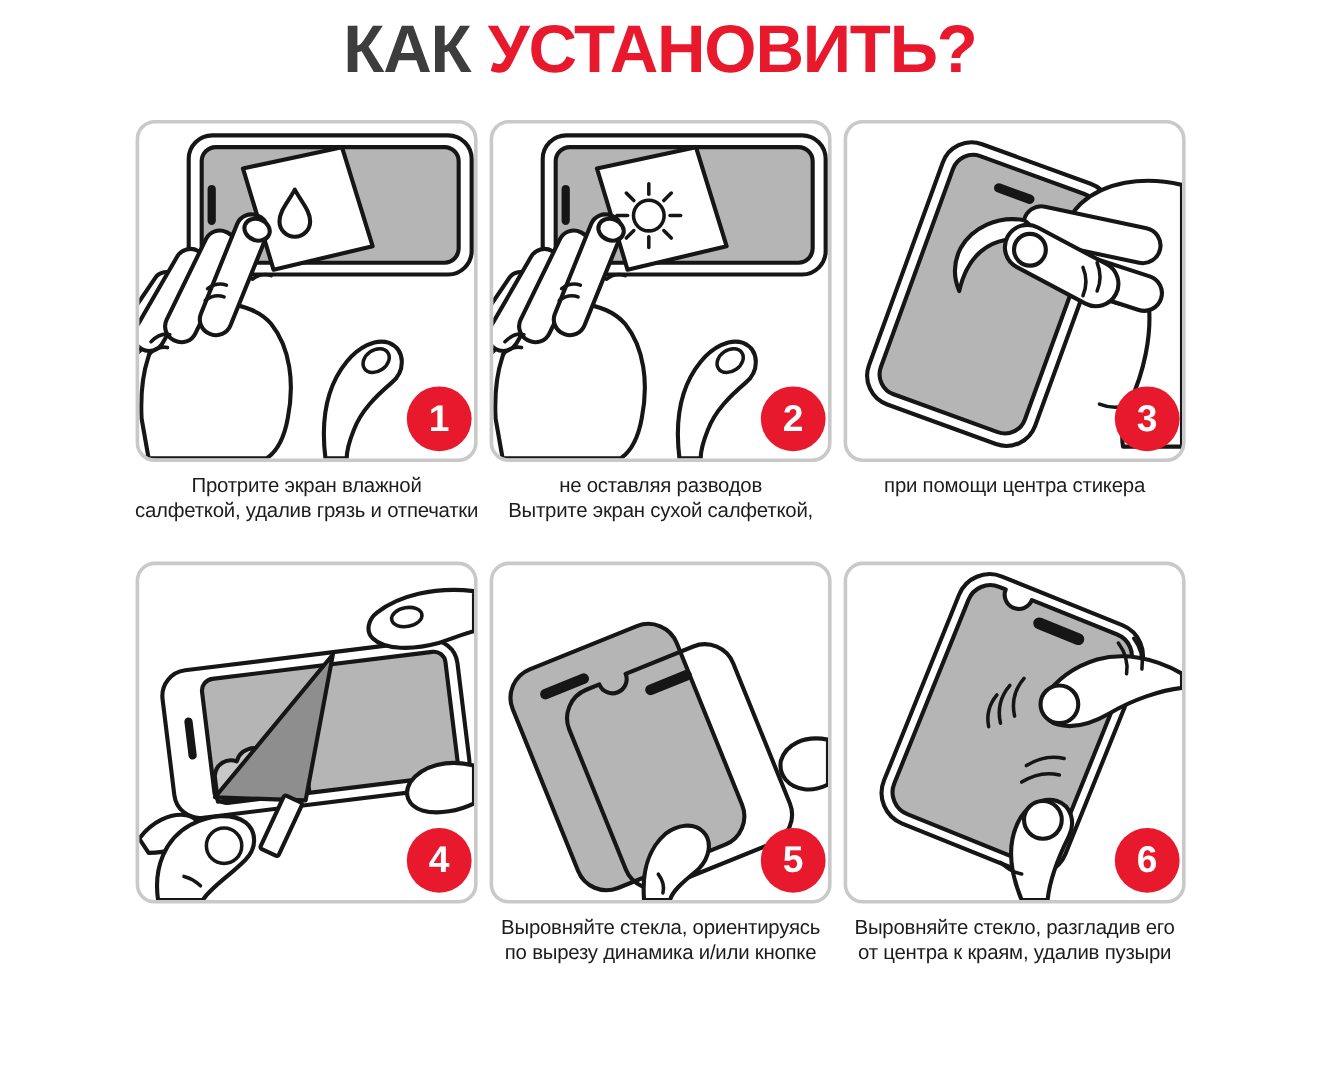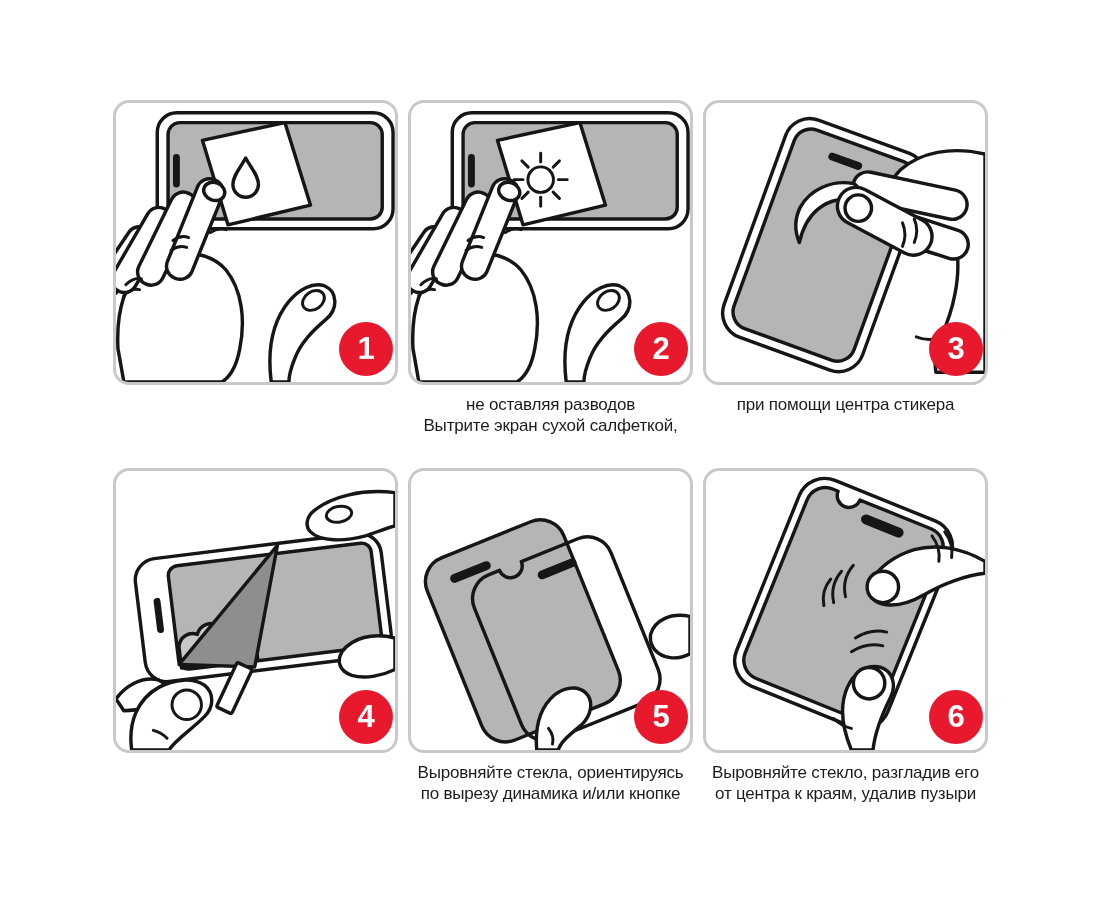--- a/index.html
+++ b/index.html
@@ -24,20 +24,24 @@
   .ln{stroke:#161616;stroke-width:3.5;stroke-linecap:round;stroke-linejoin:round;}
   .tn{stroke:#161616;stroke-width:3;stroke-linecap:round;stroke-linejoin:round;fill:none;}
   .fw{fill:#ffffff;} .fg{fill:#b5b5b5;} .fn{fill:none;} .fd{fill:#161616;stroke:none;}
   .fdk{fill:#8e8e8e;} .fcl{fill:#c8c8c8;}
 </style>
 </head>
 <body>
 
 <div class="board">
 
+  <div class="title">
+    <span class="t-dark">КАК</span>
+    <span class="t-red">УСТАНОВИТЬ?</span>
+  </div>
 
   <div class="cell c1 r1">
     <div class="panel">
       <svg viewBox="0 0 284 284">
         <g>
           <rect class="ln fw" x="42" y="10" width="240" height="118" rx="20"></rect>
           <rect class="ln fg" x="53" y="20" width="218" height="98" rx="12"></rect>
           <rect class="fd" x="58" y="52" width="7" height="34" rx="3.5"></rect>
         </g>
         <polygon class="ln fw" points="88,38 172,20 198,104 114,124"></polygon>
@@ -53,20 +57,24 @@
             <path class="tn" d="M56,150 q8,-6 16,-3"></path>
           <path class="tn" d="M96,132 q8,-6 16,-3"></path>
           <path class="tn" d="M10,185 q8,-8 16,-6"></path>
             <path class="tn" d="M8,196 q8,-8 16,-6"></path>
           <path class="ln fw" d="M158,284 C154,252 158,224 176,202 C186,190 200,182 212,186 C226,192 226,210 214,220 C200,232 188,244 182,260 C178,270 176,278 176,284 Z"></path>
           <ellipse class="tn" cx="201" cy="201" rx="12" ry="9" transform="rotate(-35 201 201)"></ellipse>
         </g>
       </svg>
       <div class="badge">1</div>
     </div>
+    <div class="caption">
+      <div>Протрите экран влажной</div>
+      <div>салфеткой, удалив грязь и отпечатки</div>
+    </div>
   </div>
 
   <div class="cell c2 r1">
     <div class="panel">
       <svg viewBox="0 0 284 284">
         <g>
           <rect class="ln fw" x="42" y="10" width="240" height="118" rx="20"></rect>
           <rect class="ln fg" x="53" y="20" width="218" height="98" rx="12"></rect>
           <rect class="fd" x="58" y="52" width="7" height="34" rx="3.5"></rect>
         </g>

